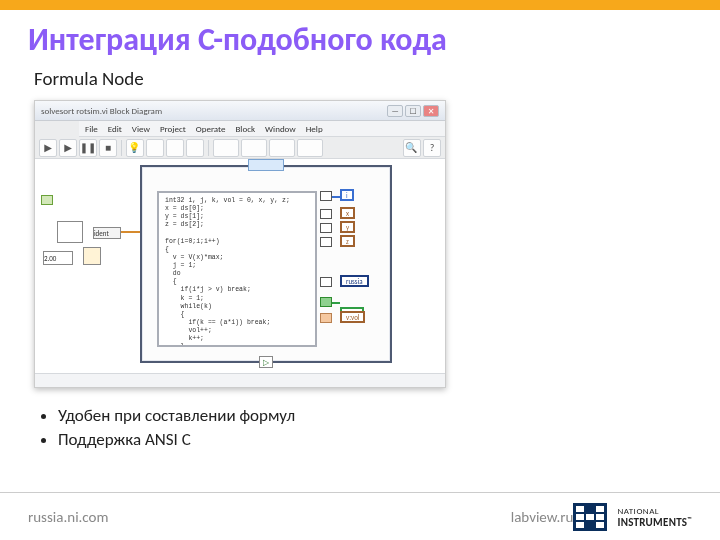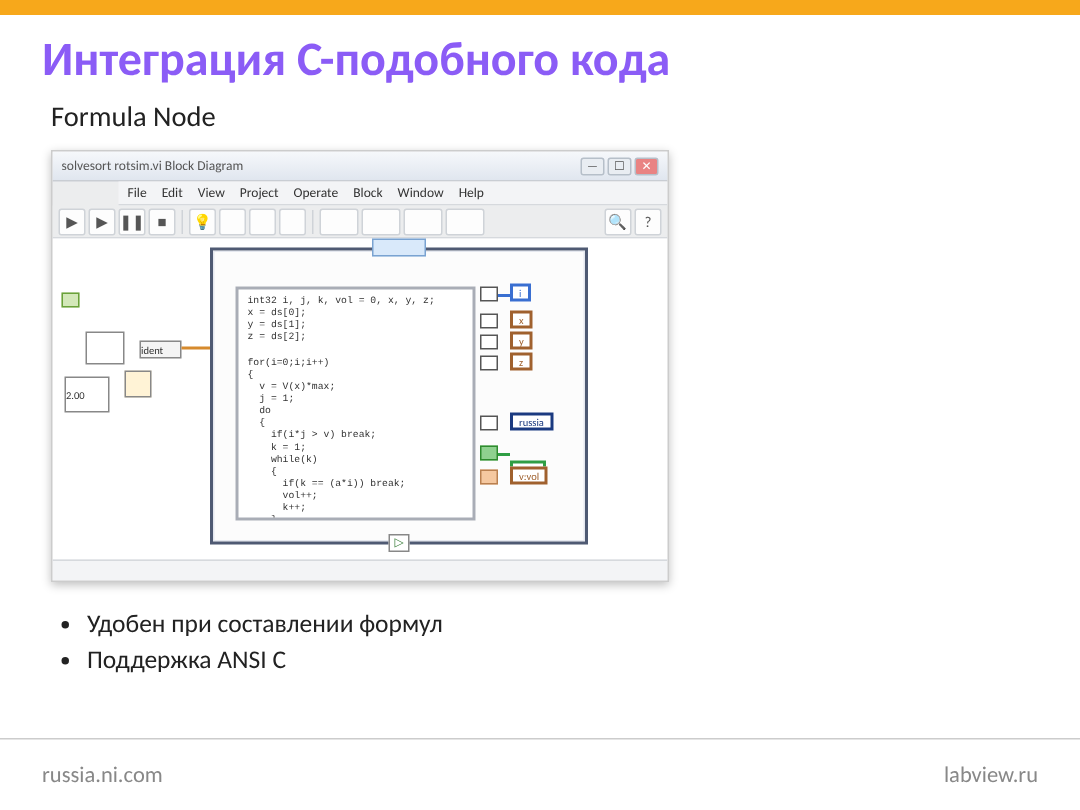--- a/index.html
+++ b/index.html
@@ -126,21 +126,21 @@
       </div>
   </div>
 
   <div class="canvas">
 
     <div class="term" style="top:36px; left:6px; background:#d3e8b9;border-color:#6aa13a;"></div>
     <div class="ctrl" style="top:62px; left:22px; width:26px; height:22px; background:#fff;"></div>
     <div class="ctrl" style="top:68px; left:58px; width:28px; height:12px;">
         <span>ident</span>
       </div>
-    <div class="ctrl" style="top:92px; left:8px; width:30px; height:24px; background:#fff;">
+    <div class="ctrl" style="top:92px; left:8px; width:30px; height:14px; background:#fff;">
         <span>2.00</span>
       </div>
     <div class="ctrl" style="top:88px; left:48px; width:18px; height:18px; background:#fff3d6;"></div>
 
     <div class="c-wire-orange" style="top:72px; left:86px; width:19px;"></div>
 
     <div class="outerloop">
       <div class="tabpill"></div>
       <div class="fnode"><span>int32 i, j, k, vol = 0, x, y, z;
 x = ds[0];
@@ -210,13 +210,30 @@
 </div>
 
 <ul class="bullets">
   <li>Удобен при составлении формул</li>
   <li>Поддержка ANSI C</li>
 </ul>
 
 <div class="footer">
   <div class="flink">russia.ni.com</div>
   <div class="fcenter">labview.ru</div>
+  <div class="logo">
+    <div class="logo-mark">
+      <div></div>
+        <div class="off"></div>
+        <div></div>
+      <div></div>
+        <div></div>
+        <div></div>
+      <div></div>
+        <div class="off"></div>
+        <div></div>
+    </div>
+    <div class="logo-text">
+      <small>NATIONAL</small>
+      <span>INSTRUMENTS</span><sup style="font-size:6px;">™</sup>
+    </div>
+  </div>
 </div>
 
 </body></html>

